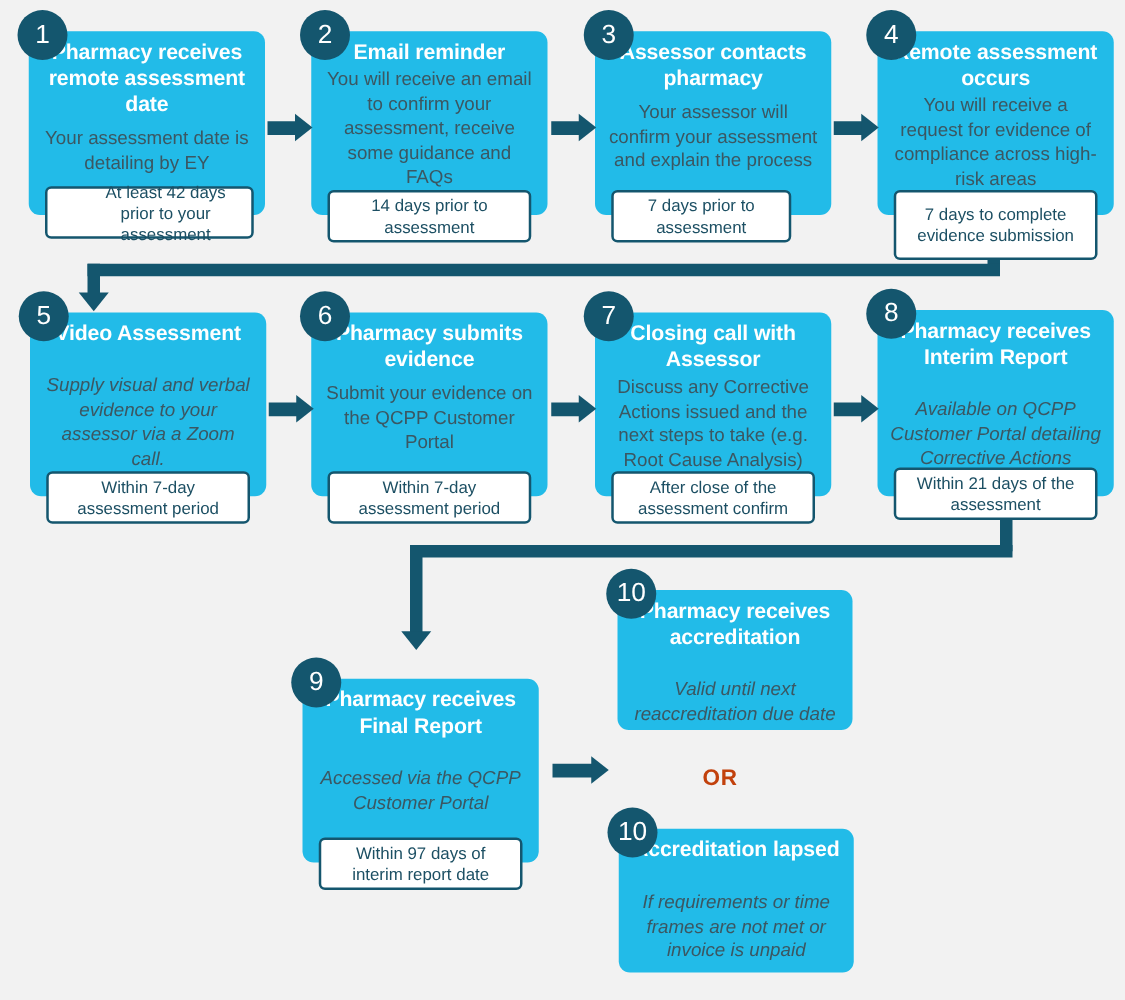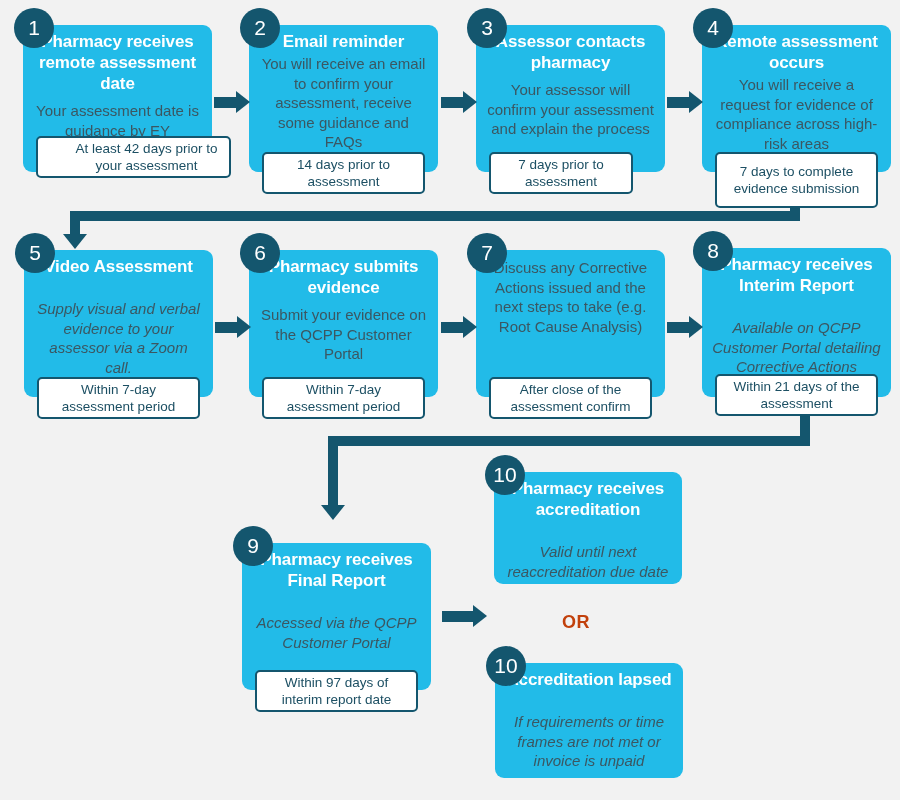--- a/index.html
+++ b/index.html
@@ -104,24 +104,24 @@
     letter-spacing: 0.5px;
   }
 </style>
 </head>
 <body>
 
 <div id="canvas">
 
   <div class="card" style="left:23px; top:25px; width:189px; height:147px;">
     <div class="card-title">Pharmacy receives remote assessment date</div>
-    <div class="card-body">Your assessment date is guidance by EY</div>
+    <div class="card-body">Your assessment date is detailing by EY</div>
   </div>
   <div class="badge" style="left:14px; top:8px;">1</div>
-  <div class="timebox" style="left:36px; top:136px; width:195px; height:42px;padding-left:32px;">At least 42 days prior to your assessment</div>
+  <div class="timebox" style="left:36px; top:149px; width:167px; height:42px;padding-left:32px;">At least 42 days prior to your assessment</div>
 
   <div class="card tight" style="left:249px; top:25px; width:189px; height:147px;text-align:center;">
     <div class="card-title">Email reminder</div>
     <div class="card-body">You will receive an email to confirm your assessment, receive some guidance and FAQs</div>
   </div>
   <div class="badge" style="left:240px; top:8px;">2</div>
   <div class="timebox" style="left:262px; top:152px; width:163px; height:42px;">14 days prior to assessment</div>
 
   <div class="card" style="left:476px; top:25px; width:189px; height:147px;">
     <div class="card-title">Assessor contacts pharmacy</div>
@@ -159,20 +159,21 @@
   <div class="timebox" style="left:37px; top:377px; width:163px; height:42px;">Within 7-day assessment period</div>
 
   <div class="card" style="left:249px; top:250px; width:189px; height:147px;">
     <div class="card-title">Pharmacy submits evidence</div>
     <div class="card-body">Submit your evidence on the QCPP Customer Portal</div>
   </div>
   <div class="badge" style="left:240px; top:233px;">6</div>
   <div class="timebox" style="left:262px; top:377px; width:163px; height:42px;">Within 7-day assessment period</div>
 
   <div class="card tight" style="left:476px; top:250px; width:189px; height:147px;">
+    <div class="card-title">Closing call with Assessor</div>
     <div class="card-body">Discuss any Corrective Actions issued and the next steps to take (e.g. Root Cause Analysis)</div>
   </div>
   <div class="badge" style="left:467px; top:233px;">7</div>
   <div class="timebox" style="left:489px; top:377px; width:163px; height:42px;">After close of the assessment confirm</div>
 
   <div class="card gap" style="left:702px; top:248px; width:189px; height:149px;">
     <div class="card-title">Pharmacy receives Interim Report</div>
     <div class="card-body">Available on QCPP Customer Portal detailing Corrective Actions</div>
   </div>
   <div class="badge" style="left:693px; top:231px;">8</div>

